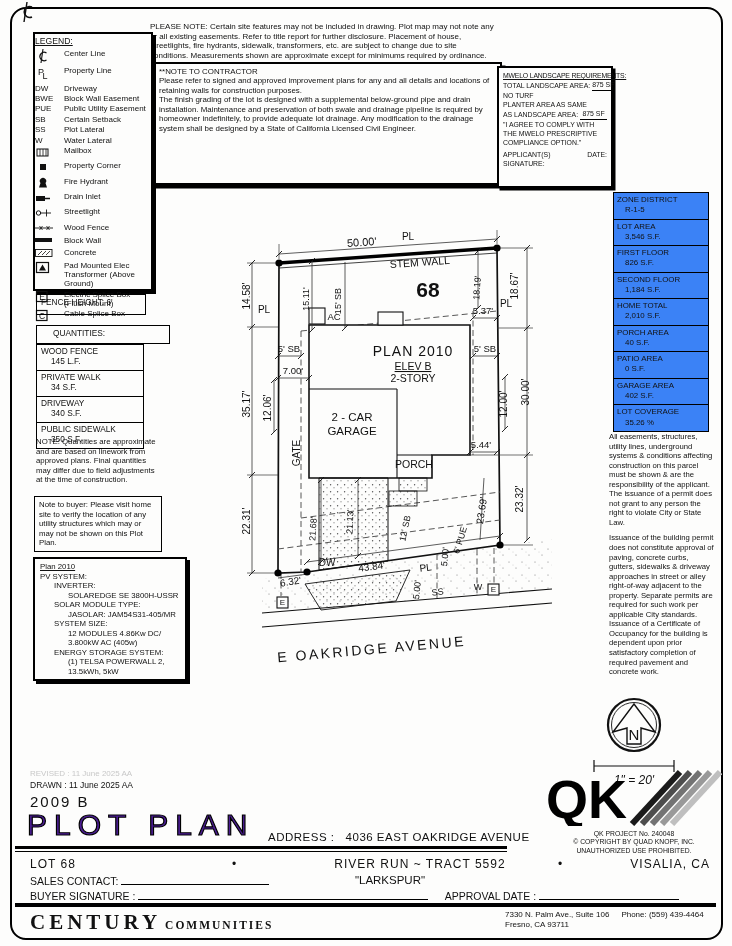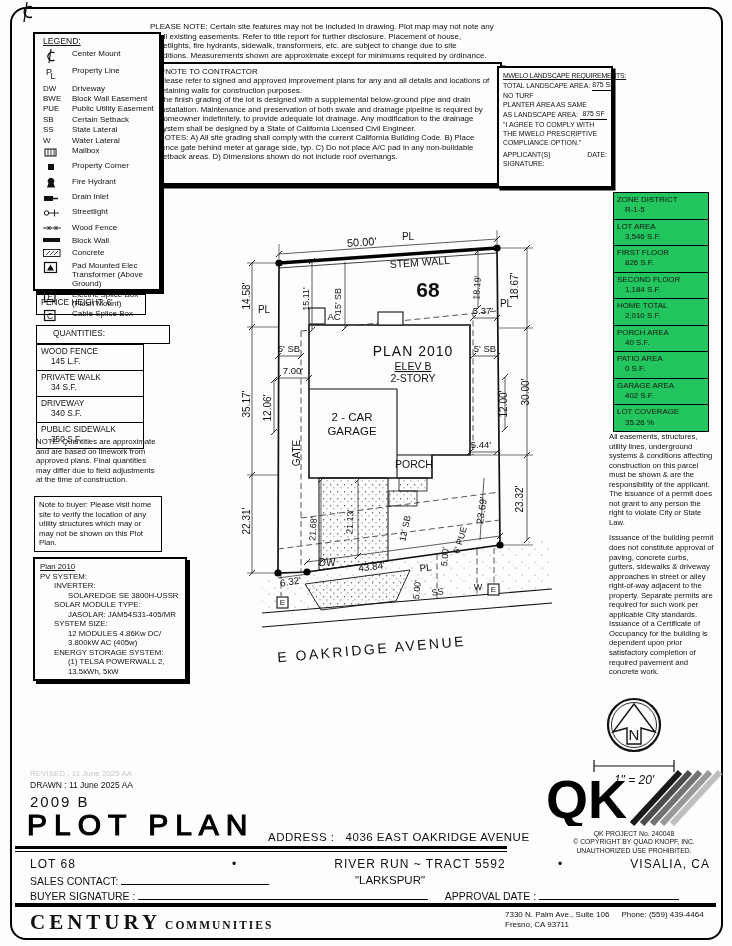--- a/index.html
+++ b/index.html
@@ -14,58 +14,58 @@
   
   .mwelo{left:497px;top:66px;width:104px;height:112px;border:2px solid #000;box-shadow:2.5px 2.5px 0 #000;background:#fdfdfc;padding:3px 4px;font-size:6.9px;line-height:1.35;}
   .mrow{display:flex;align-items:flex-end;white-space:nowrap;}
   .mval{flex:1;border-bottom:1px solid #000;text-align:center;margin-left:2px;}
   .msig{display:flex;justify-content:space-between;margin-top:2px;}
   .mlines{display:flex;justify-content:space-between;margin-top:13px;}
   .mline1{width:58%;border-bottom:1.2px solid #000;height:8px;}
   .mline2{width:30%;border-bottom:1.2px solid #000;height:8px;}
   .mwelo .mh{white-space:nowrap;letter-spacing:-0.2px;}
   
-  .legend{left:33px;top:32px;width:114px;height:252px;border:2px solid #000;box-shadow:3px 3px 0 #000;background:#fdfdfc;padding:3px 2px 0 8px;font-size:8px;line-height:1.15;}
+  .legend{left:33px;top:32px;width:114px;height:252px;border:2px solid #000;box-shadow:3px 3px 0 #000;background:#fdfdfc;padding:3px 2px 0 0;font-size:8px;line-height:1.15;}
   .lrow{display:flex;align-items:flex-start;margin-bottom:1.2px;}
   .lsym{width:29px;flex:0 0 29px;font-size:8px;}
   .llab{flex:1;}
   
   .fence{left:36px;top:294px;width:100px;height:15px;border:1.8px solid #000;padding:2px 4px;font-size:8.3px;}
   .qhead{left:36px;top:325px;width:100px;height:13px;border:1.8px solid #000;padding:2px 16px;font-size:8.3px;}
   .qrows{left:36px;top:344px;width:106px;border:1.8px solid #000;background:#fdfdfc;}
   .qrow{padding:2px 4px 3px 4px;font-size:8.3px;line-height:1.2;border-bottom:1.5px solid #000;}
   .qrow:last-child{border-bottom:none;}
   .qv{padding-left:10px;}
   .qnote{left:36px;top:437px;width:120px;font-size:7.8px;line-height:1.22;}
   .buyer{left:34px;top:496px;width:118px;border:1.5px solid #000;padding:3px 4px;font-size:7.8px;line-height:1.22;background:#fdfdfc;}
   .pv{left:33px;top:557px;width:140px;border:2px solid #000;box-shadow:3px 3px 0 #000;background:#fdfdfc;padding:3px 5px;font-size:7.8px;line-height:1.22;}
   .pv-i1{padding-left:14px;}
   .pv-i2{padding-left:28px;}
   
-  .zone{left:613px;top:192px;width:94px;border:1.8px solid #000;background:#22c55e;}
+  .zone{left:613px;top:192px;width:94px;border:1.8px solid #000;background:#3b82f6;}
   .zrow{border-bottom:1.5px solid #000;padding:2px 3px 3px 3px;font-size:7.9px;line-height:1.3;text-align:left;}
   .zrow:last-child{border-bottom:none;}
   .zl{white-space:nowrap;}
   .zv{padding-left:8px;}
   
   .rnotes{left:609px;top:432px;width:105px;font-size:7.7px;line-height:1.24;}
   .rnotes p{margin:0 0 6px 0;}
   
   #plot{left:233px;top:226px;}
   #plot text{fill:#111;font-family:"Liberation Sans","DejaVu Sans",sans-serif;}
   
   #compass{left:588px;top:688px;}
   #compass text{fill:#111;font-family:"Liberation Sans","DejaVu Sans",sans-serif;}
   .qk{left:546px;top:768px;width:176px;text-align:center;}
   .qk .qktxt{font-size:6.8px;line-height:1.25;}
   
   .revised{left:30px;top:769px;font-size:8px;color:#c8c8c8;}
   .drawn{left:30px;top:780px;font-size:8.5px;}
   .planno{left:30px;top:793px;font-size:15px;letter-spacing:2px;}
-  .bigtitle{left:27px;top:808px;font-size:30px;letter-spacing:7px;color:#000000;-webkit-text-stroke:1.2px #000;}
+  .bigtitle{left:27px;top:808px;font-size:30px;letter-spacing:7px;color:#4c1d95;-webkit-text-stroke:1.2px #000;}
   .addrrow{left:268px;top:831px;font-size:11.5px;letter-spacing:0.5px;}
   .rule1{left:15px;top:846px;width:492px;height:2.5px;background:#000;}
   .rule2{left:15px;top:851px;width:492px;height:1px;background:#000;}
   .lotrow{left:30px;top:857px;width:680px;font-size:12px;}
   .lot{position:absolute;left:0;top:0;letter-spacing:1px;}
   .b1{position:absolute;left:202px;top:0;}
   .tract{position:absolute;left:250px;top:0;width:280px;text-align:center;letter-spacing:1px;}
   .b2{position:absolute;left:528px;top:0;}
   .city{position:absolute;right:0;top:0;letter-spacing:1px;}
   .salesrow{left:30px;top:874px;font-size:10.5px;}
@@ -91,21 +91,20 @@
     <path d="M10 0 L7 20" stroke="#111" fill="none" stroke-width="1.4"></path>
     <path d="M15 5 A5.5 5.5 0 1 0 15 15" stroke="#111" fill="none" stroke-width="1.6"></path>
   </svg>
 
   <div class="abs please">PLEASE NOTE:  Certain site features may not be included in drawing.  Plot map may not note any or all existing easements.  Refer to title report for further disclosure.  Placement of house, streetlights, fire hydrants, sidewalk, transformers, etc. are subject to change due to site conditions.  Measurements shown are approximate except for minimums required by ordinance.  This plot does not reflect as-built conditions which may vary from this plan.</div>
   <div class="abs cbox">
     <div>**NOTE TO CONTRACTOR</div>
     <div id="contractor-paras">
         <div class="cpara">Please refer to signed and approved improvement plans for any and all details and locations of retaining walls for construction purposes.</div>
         <div class="cpara">The finish grading of the lot is designed with a supplemental below-ground pipe and drain installation.  Maintenance and preservation of both swale and drainage pipeline is required by homeowner indefinitely, to provide adequate lot drainage.  Any modification to the drainage system shall be designed by a State of California Licensed Civil Engineer.</div>
-        <div class="cpara">NOTES:   A) All site grading shall comply with the current California Building Code. B) Place fence gate behind meter at garage side, typ.  C) Do not place A/C pad in any non-buildable setback areas.  D) Dimensions shown do not include roof overhangs.</div>
       </div>
   </div>
 
   <div class="abs mwelo">
     <div class="u mh">MWELO LANDSCAPE REQUIREMENTS:</div>
     <div class="mrow">
         <span>TOTAL LANDSCAPE AREA:</span>
         <span class="mval">875 SF</span>
       </div>
     <div>NO TURF</div>
@@ -126,21 +125,21 @@
   </div>
 
   <div class="abs legend">
     <div class="u" style="font-size:8.6px;margin-bottom:2px">LEGEND:</div>
     <div id="legend-rows">
         <div class="lrow">
           <span class="lsym"><svg width="16" height="14" viewBox="0 0 16 14">
               <path d="M8 0 L6 14" stroke="#111" fill="none" stroke-width="1.1"></path>
               <path d="M11.5 4 A4.2 4.2 0 1 0 11.5 11" stroke="#111" fill="none" stroke-width="1.2"></path>
             </svg></span>
-          <span class="llab">Center Mount</span>
+          <span class="llab">Center Line</span>
         </div>
         <div class="lrow">
           <span class="lsym"><svg width="16" height="14" viewBox="0 0 16 14">
               <text x="3" y="9" font-size="9" fill="#111" font-family="Liberation Sans,sans-serif">P</text>
               <text x="7.5" y="13" font-size="9" fill="#111" font-family="Liberation Sans,sans-serif">L</text>
             </svg></span>
           <span class="llab">Property Line</span>
         </div>
         <div class="lrow">
           <span class="lsym">DW</span>
@@ -153,21 +152,21 @@
         <div class="lrow">
           <span class="lsym">PUE</span>
           <span class="llab">Public Utility Easement</span>
         </div>
         <div class="lrow">
           <span class="lsym">SB</span>
           <span class="llab">Certain Setback</span>
         </div>
         <div class="lrow">
           <span class="lsym">SS</span>
-          <span class="llab">State Lateral</span>
+          <span class="llab">Plot Lateral</span>
         </div>
         <div class="lrow">
           <span class="lsym">W</span>
           <span class="llab">Water Lateral</span>
         </div>
         <div class="lrow">
           <span class="lsym"><svg width="16" height="12" viewBox="0 0 16 12">
               <rect x="2" y="3" width="11" height="7" fill="none" stroke="#111"></rect>
               <path d="M5 3 V10 M8 3 V10 M11 3 V10" stroke="#111" stroke-width="0.8"></path>
             </svg></span>

